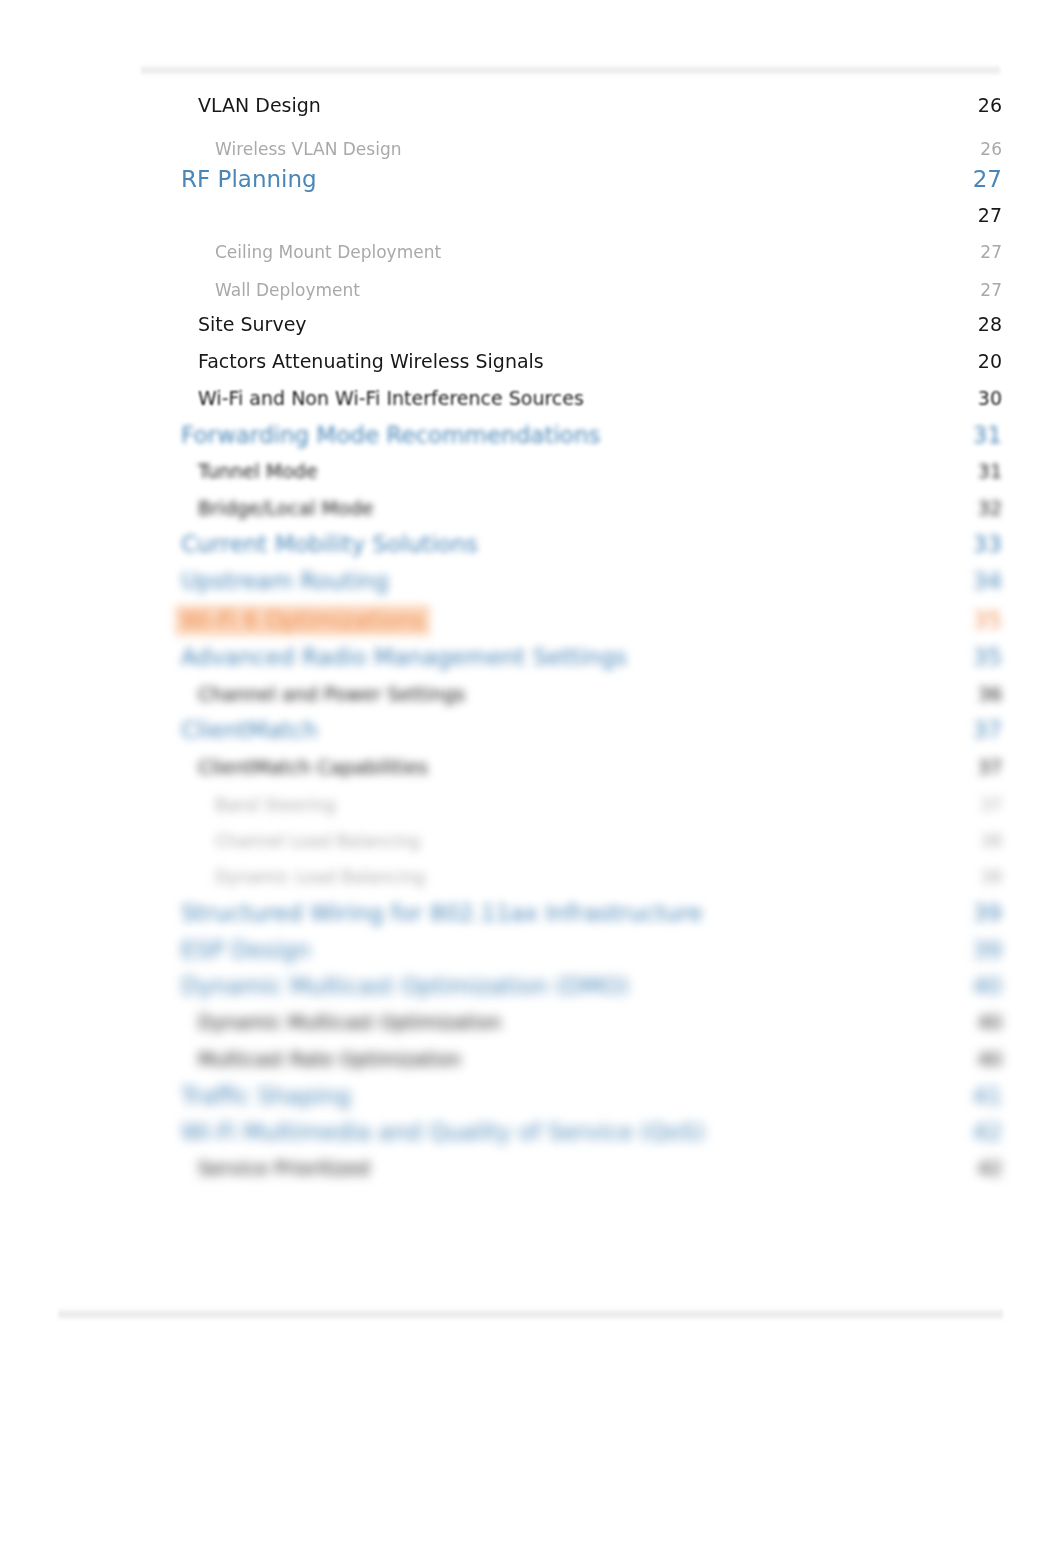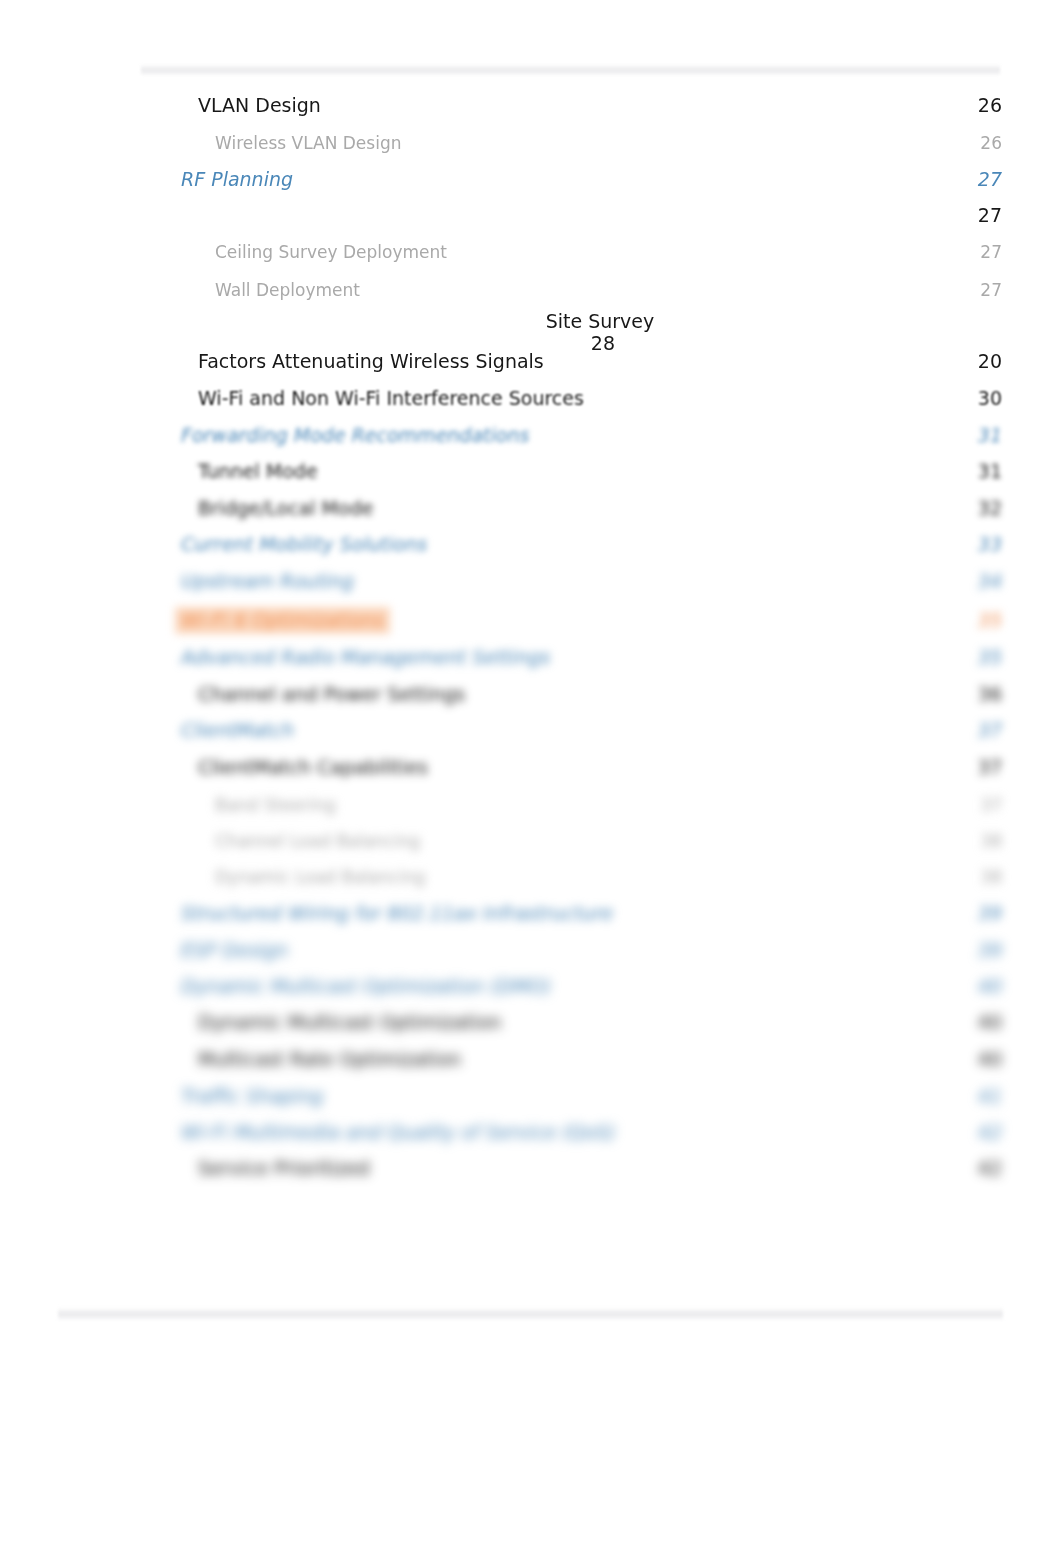--- a/index.html
+++ b/index.html
@@ -44,21 +44,21 @@
   }
   .toc-label { flex:0 0 auto; }
   .toc-leader { flex:1 1 auto; min-width:10px; }
   .toc-page {
     flex:0 0 auto;
     text-align:right;
     width:30px;
   }
 
   
-  .lvl1 { left:181px; width:821px; font-size:19px; color:#4a87b8; font-weight:400;font-style:italic; }
+  .lvl1 { left:181px; width:821px; font-size:23px; color:#4a87b8; font-weight:400; }
   .lvl2 { left:198px; width:804px; font-size:19px; color:#181818; font-weight:400; }
   .lvl3 { left:215px; width:787px; font-size:17px; color:#a9a9a9; font-weight:400; }
 
   
   .hl {
     color:#ef8e52;
   }
   .hl .toc-label {
     background:#fbd7bd;
     padding:2px 6px 3px 6px;
@@ -83,45 +83,45 @@
 <div id="page">
 
   <div class="rule rule-top"></div>
 
   <div class="toc-list" id="toc-list">
       <div class="toc-row lvl2 b0" style="top: 91px;">
         <span class="toc-label">VLAN Design</span>
         <span class="toc-leader"></span>
         <span class="toc-page">26</span>
       </div>
-      <div class="toc-row lvl3 b0" style="top: 129px;">
+      <div class="toc-row lvl3 b0" style="top: 135px;">
         <span class="toc-label">Wireless VLAN Design</span>
         <span class="toc-leader"></span>
         <span class="toc-page">26</span>
       </div>
       <div class="toc-row lvl1 b0" style="top: 165px;">
         <span class="toc-label">RF Planning</span>
         <span class="toc-leader"></span>
         <span class="toc-page">27</span>
       </div>
       <div class="toc-row lvl2 b0" style="top: 201px;">
         <span class="toc-leader"></span>
         <span class="toc-page">27</span>
       </div>
       <div class="toc-row lvl3 b0" style="top: 238px;">
-        <span class="toc-label">Ceiling Survey Deployment</span>
+        <span class="toc-label">Ceiling Mount Deployment</span>
         <span class="toc-leader"></span>
         <span class="toc-page">27</span>
       </div>
       <div class="toc-row lvl3 b0" style="top: 276px;">
         <span class="toc-label">Wall Deployment</span>
         <span class="toc-leader"></span>
         <span class="toc-page">27</span>
       </div>
-      <div class="toc-row lvl2 b0" style="top: 310px; flex-direction: column;">
+      <div class="toc-row lvl2 b0" style="top: 310px;">
         <span class="toc-label">Site Survey</span>
         <span class="toc-leader"></span>
         <span class="toc-page">28</span>
       </div>
       <div class="toc-row lvl2 b1" style="top: 347px;">
         <span class="toc-label">Factors Attenuating Wireless Signals</span>
         <span class="toc-leader"></span>
         <span class="toc-page">20</span>
       </div>
       <div class="toc-row lvl2 b2" style="top: 384px;">

